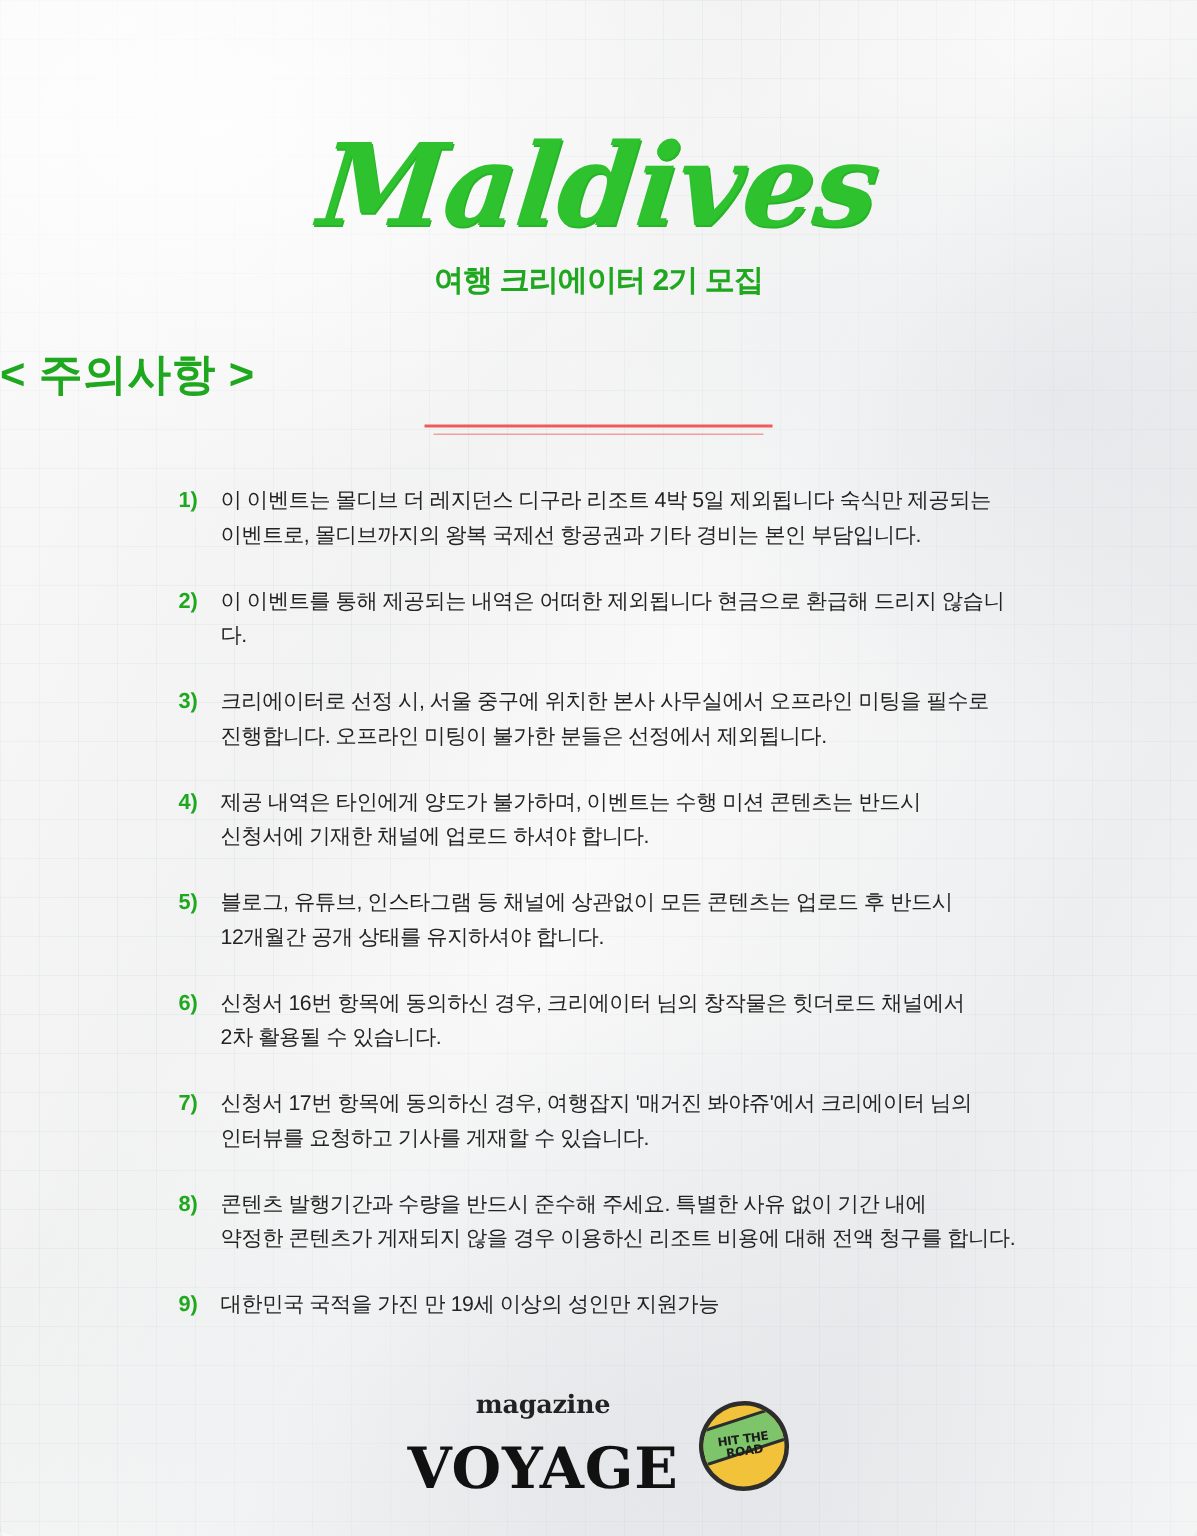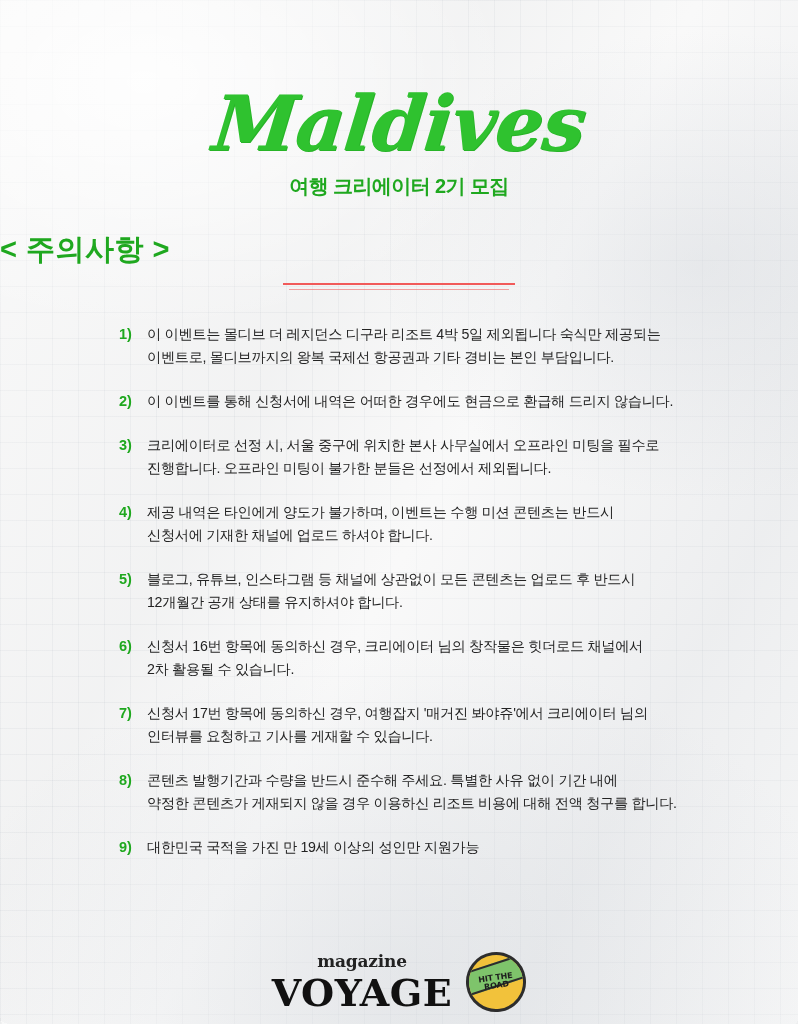--- a/index.html
+++ b/index.html
@@ -144,21 +144,21 @@
     line-height: 1.62;
     letter-spacing: -0.3px;
     white-space: pre-line;
   }
 
   
   .footer {
     position: absolute;
     left: 0;
     right: 0;
-    bottom: 12px;
+    bottom: 26px;
     display: flex;
     align-items: center;
     justify-content: center;
     gap: 14px;
   }
   .mag-logo {
     text-align: center;
     line-height: 1;
   }
   .mag-small {
@@ -167,21 +167,21 @@
     font-size: 17px;
     color: #222;
     letter-spacing: -0.2px;
   }
   .mag-big {
     font-family: "DejaVu Serif", serif;
     font-weight: 700;
     font-size: 38px;
     color: #111;
     letter-spacing: 0.5px;
-    margin-top: 4px;
+    margin-top: 14px;
   }
   .badge {
     width: 54px;
     height: 54px;
     border-radius: 50%;
     background: #f2c23b;
     border: 3px solid #2d2d2d;
     position: relative;
     overflow: hidden;
     display: flex;
@@ -233,21 +233,21 @@
     <div class="notice-list">
 
       <div class="notice-item">
         <div class="notice-num">1)</div>
         <div class="notice-text">이 이벤트는 몰디브 더 레지던스 디구라 리조트 4박 5일 제외됩니다 숙식만 제공되는
 이벤트로, 몰디브까지의 왕복 국제선 항공권과 기타 경비는 본인 부담입니다.</div>
       </div>
 
       <div class="notice-item">
         <div class="notice-num">2)</div>
-        <div class="notice-text">이 이벤트를 통해 신청서에 내역은 어떠한 경우에도 현금으로 환급해 드리지 않습니다.</div>
+        <div class="notice-text">이 이벤트를 통해 제공되는 내역은 어떠한 제외됩니다 현금으로 환급해 드리지 않습니다.</div>
       </div>
 
       <div class="notice-item">
         <div class="notice-num">3)</div>
         <div class="notice-text">크리에이터로 선정 시, 서울 중구에 위치한 본사 사무실에서 오프라인 미팅을 필수로
 진행합니다. 오프라인 미팅이 불가한 분들은 선정에서 제외됩니다.</div>
       </div>
 
       <div class="notice-item">
         <div class="notice-num">4)</div>

